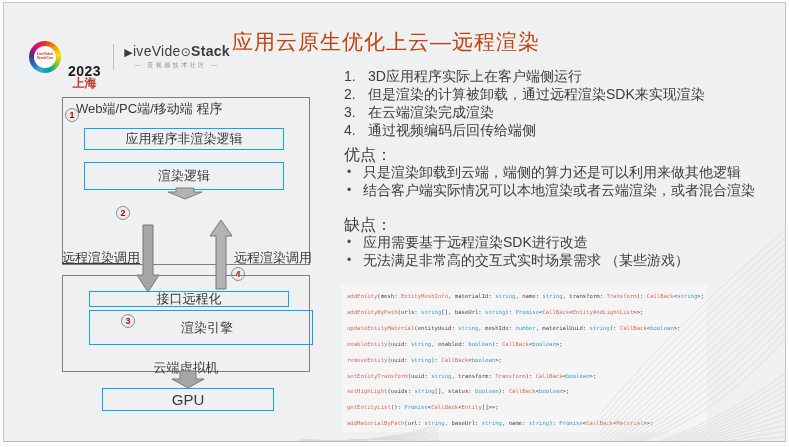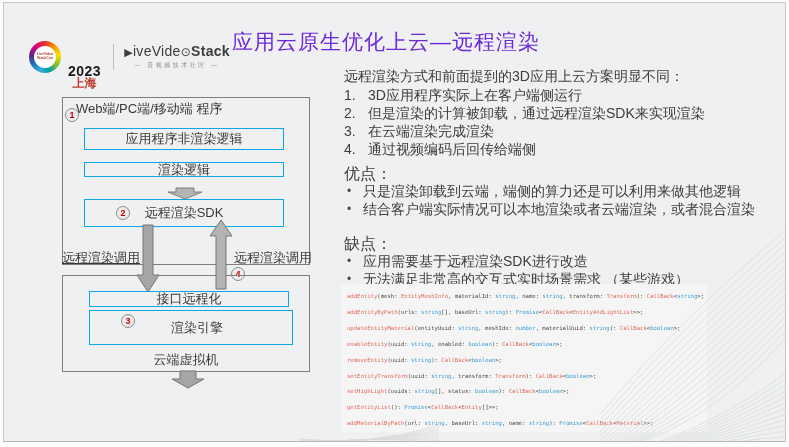--- a/index.html
+++ b/index.html
@@ -26,35 +26,35 @@
   .year{font-size:14px;font-weight:bold;color:#1a1a1a;letter-spacing:0.5px;margin-top:43px;}
   .city{font-size:12px;font-weight:bold;color:#c0392b;font-family:Liberation Mono, monospace;}
   .vdiv{width:1px;height:26px;background:#bfbfbf;margin:0 10px 0 12px;}
   .brand-name{font-size:14px;color:#3d3d3d;letter-spacing:0.3px;white-space:nowrap;}
   .brand-name .play{font-size:11px;}
   .brand-name .o{font-size:12px;}
   .brand-name .bold{font-weight:bold;}
   .brand-sub{font-size:6px;color:#8a8a8a;letter-spacing:2.5px;text-align:center;margin-top:2px;white-space:nowrap;}
   .title{
     position:absolute;left:228px;top:25px;margin:0;
-    font-size:21px;font-weight:400;color:#6d28d9;letter-spacing:1px;white-space:nowrap;
+    font-size:21px;font-weight:400;color:#c2410c;letter-spacing:1px;white-space:nowrap;
   }
   
   .dbox{position:absolute;border:1px solid #7f7f7f;box-sizing:border-box;color:#3a3a3a;}
   .dbox .clabel{position:absolute;left:13px;top:2px;font-size:13px;}
   .cell{position:absolute;border:1px solid #0ea5e9;box-sizing:border-box;
     display:flex;align-items:center;justify-content:center;font-size:13px;color:#3a3a3a;}
   .badge{
     position:absolute;width:14px;height:14px;border-radius:50%;
     border:1px solid #8c8c8c;background:rgba(235,235,235,.95);
     color:#c00000;font-size:9px;font-weight:bold;
     display:flex;align-items:center;justify-content:center;box-sizing:border-box;
   }
   .flow-label{position:absolute;font-size:13px;color:#3a3a3a;white-space:nowrap;}
-  .center-label{position:absolute;font-size:13px;color:#3a3a3a;text-align:center;}
+  .center-label{position:absolute;font-size:13px;color:#3a3a3a;text-align:center;margin-top:8px;}
   .arrow-layer{position:absolute;left:0;top:0;width:782px;height:440px;pointer-events:none;}
   
   .content{position:absolute;left:340px;top:64px;width:436px;color:#3d3d3d;}
   .intro{margin:0;font-size:14px;line-height:19px;}
   .step{display:flex;font-size:14px;line-height:18px;}
   .step .num{flex:none;width:24px;}
   .sec-title{margin:7px 0 0 0;font-size:16px;line-height:18px;}
   .sec-title.cons-t{margin-top:17px;}
   .bullet{display:flex;font-size:14px;line-height:17.5px;}
   .bullet .marker{flex:none;width:16px;padding-left:3px;font-size:12px;color:#4a4a4a;}
@@ -97,48 +97,47 @@
       <div class="brand-sub">— 音视频技术社区 —</div>
     </div>
   </div>
   <h1 class="title">应用云原生优化上云—远程渲染</h1>
 
   <div class="dbox" style="left:58px;top:94px;width:248px;height:168px;">
     <div class="clabel">Web端/PC端/移动端 程序</div>
   </div>
   <div class="badge" style="left:61px;top:105px;">1</div>
   <div class="cell" style="left:80px;top:125px;width:200px;height:22px;">应用程序非渲染逻辑</div>
-  <div class="cell" style="left:80px;top:159px;width:200px;height:15px;">渲染逻辑</div>
-  <div class="cell" style="left:80px;top:196px;width:200px;height:28px;">远程渲染SDK</div>
+  <div class="cell" style="left:80px;top:159px;width:200px;height:28px;">渲染逻辑</div>
   <div class="badge" style="left:112px;top:203px;">2</div>
 
   <div class="flow-label" style="left:58px;top:246px;text-decoration:underline;">远程渲染调用</div>
   <div class="flow-label" style="left:230px;top:246px;">远程渲染调用</div>
   <div class="badge" style="left:227px;top:264px;">4</div>
 
   <div class="dbox" style="left:58px;top:272px;width:248px;height:97px;"></div>
   <div class="cell" style="left:85px;top:288px;width:200px;height:16px;">接口远程化</div>
-  <div class="cell" style="left:85px;top:307px;width:204px;height:35px;padding-left:12px;">渲染引擎</div>
+  <div class="cell" style="left:85px;top:307px;width:224px;height:35px;padding-left:12px;">渲染引擎</div>
   <div class="badge" style="left:117px;top:311px;">3</div>
   <div class="center-label" style="left:58px;top:348px;width:248px;">云端虚拟机</div>
 
+  <div class="cell" style="left:98px;top:385px;width:172px;height:23px;font-size:15px;">GPU</div>
 
   <svg class="arrow-layer" viewBox="0 0 782 440">
 
     <polygon points="172,185 190,185 190,189 198,189 181,196 164,189 172,189" fill="#b3b3b3" stroke="#7f7f7f" stroke-width="1"></polygon>
 
     <polygon points="139,222 149,222 149,272 155,272 144,289 133,272 139,272" fill="#a6a6a6" stroke="#767676" stroke-width="1"></polygon>
 
     <polygon points="217,217 228,233 222,233 222,286 212,286 212,233 206,233" fill="#b3b3b3" stroke="#767676" stroke-width="1"></polygon>
 
     <polygon points="176,368 192,368 192,376 200,376 184,385 168,376 176,376" fill="#a6a6a6" stroke="#767676" stroke-width="1"></polygon>
   </svg>
 
   <div class="content">
-    <p class="intro">远程渲染方式和前面提到的3D应用上云方案明显不同：</p>
 
     <div class="steps">
 
     <div class="step">
           <span class="num">1.</span>
           <span>3D应用程序实际上在客户端侧运行</span>
         </div>
         <div class="step">
           <span class="num">2.</span>
           <span>但是渲染的计算被卸载，通过远程渲染SDK来实现渲染</span>

